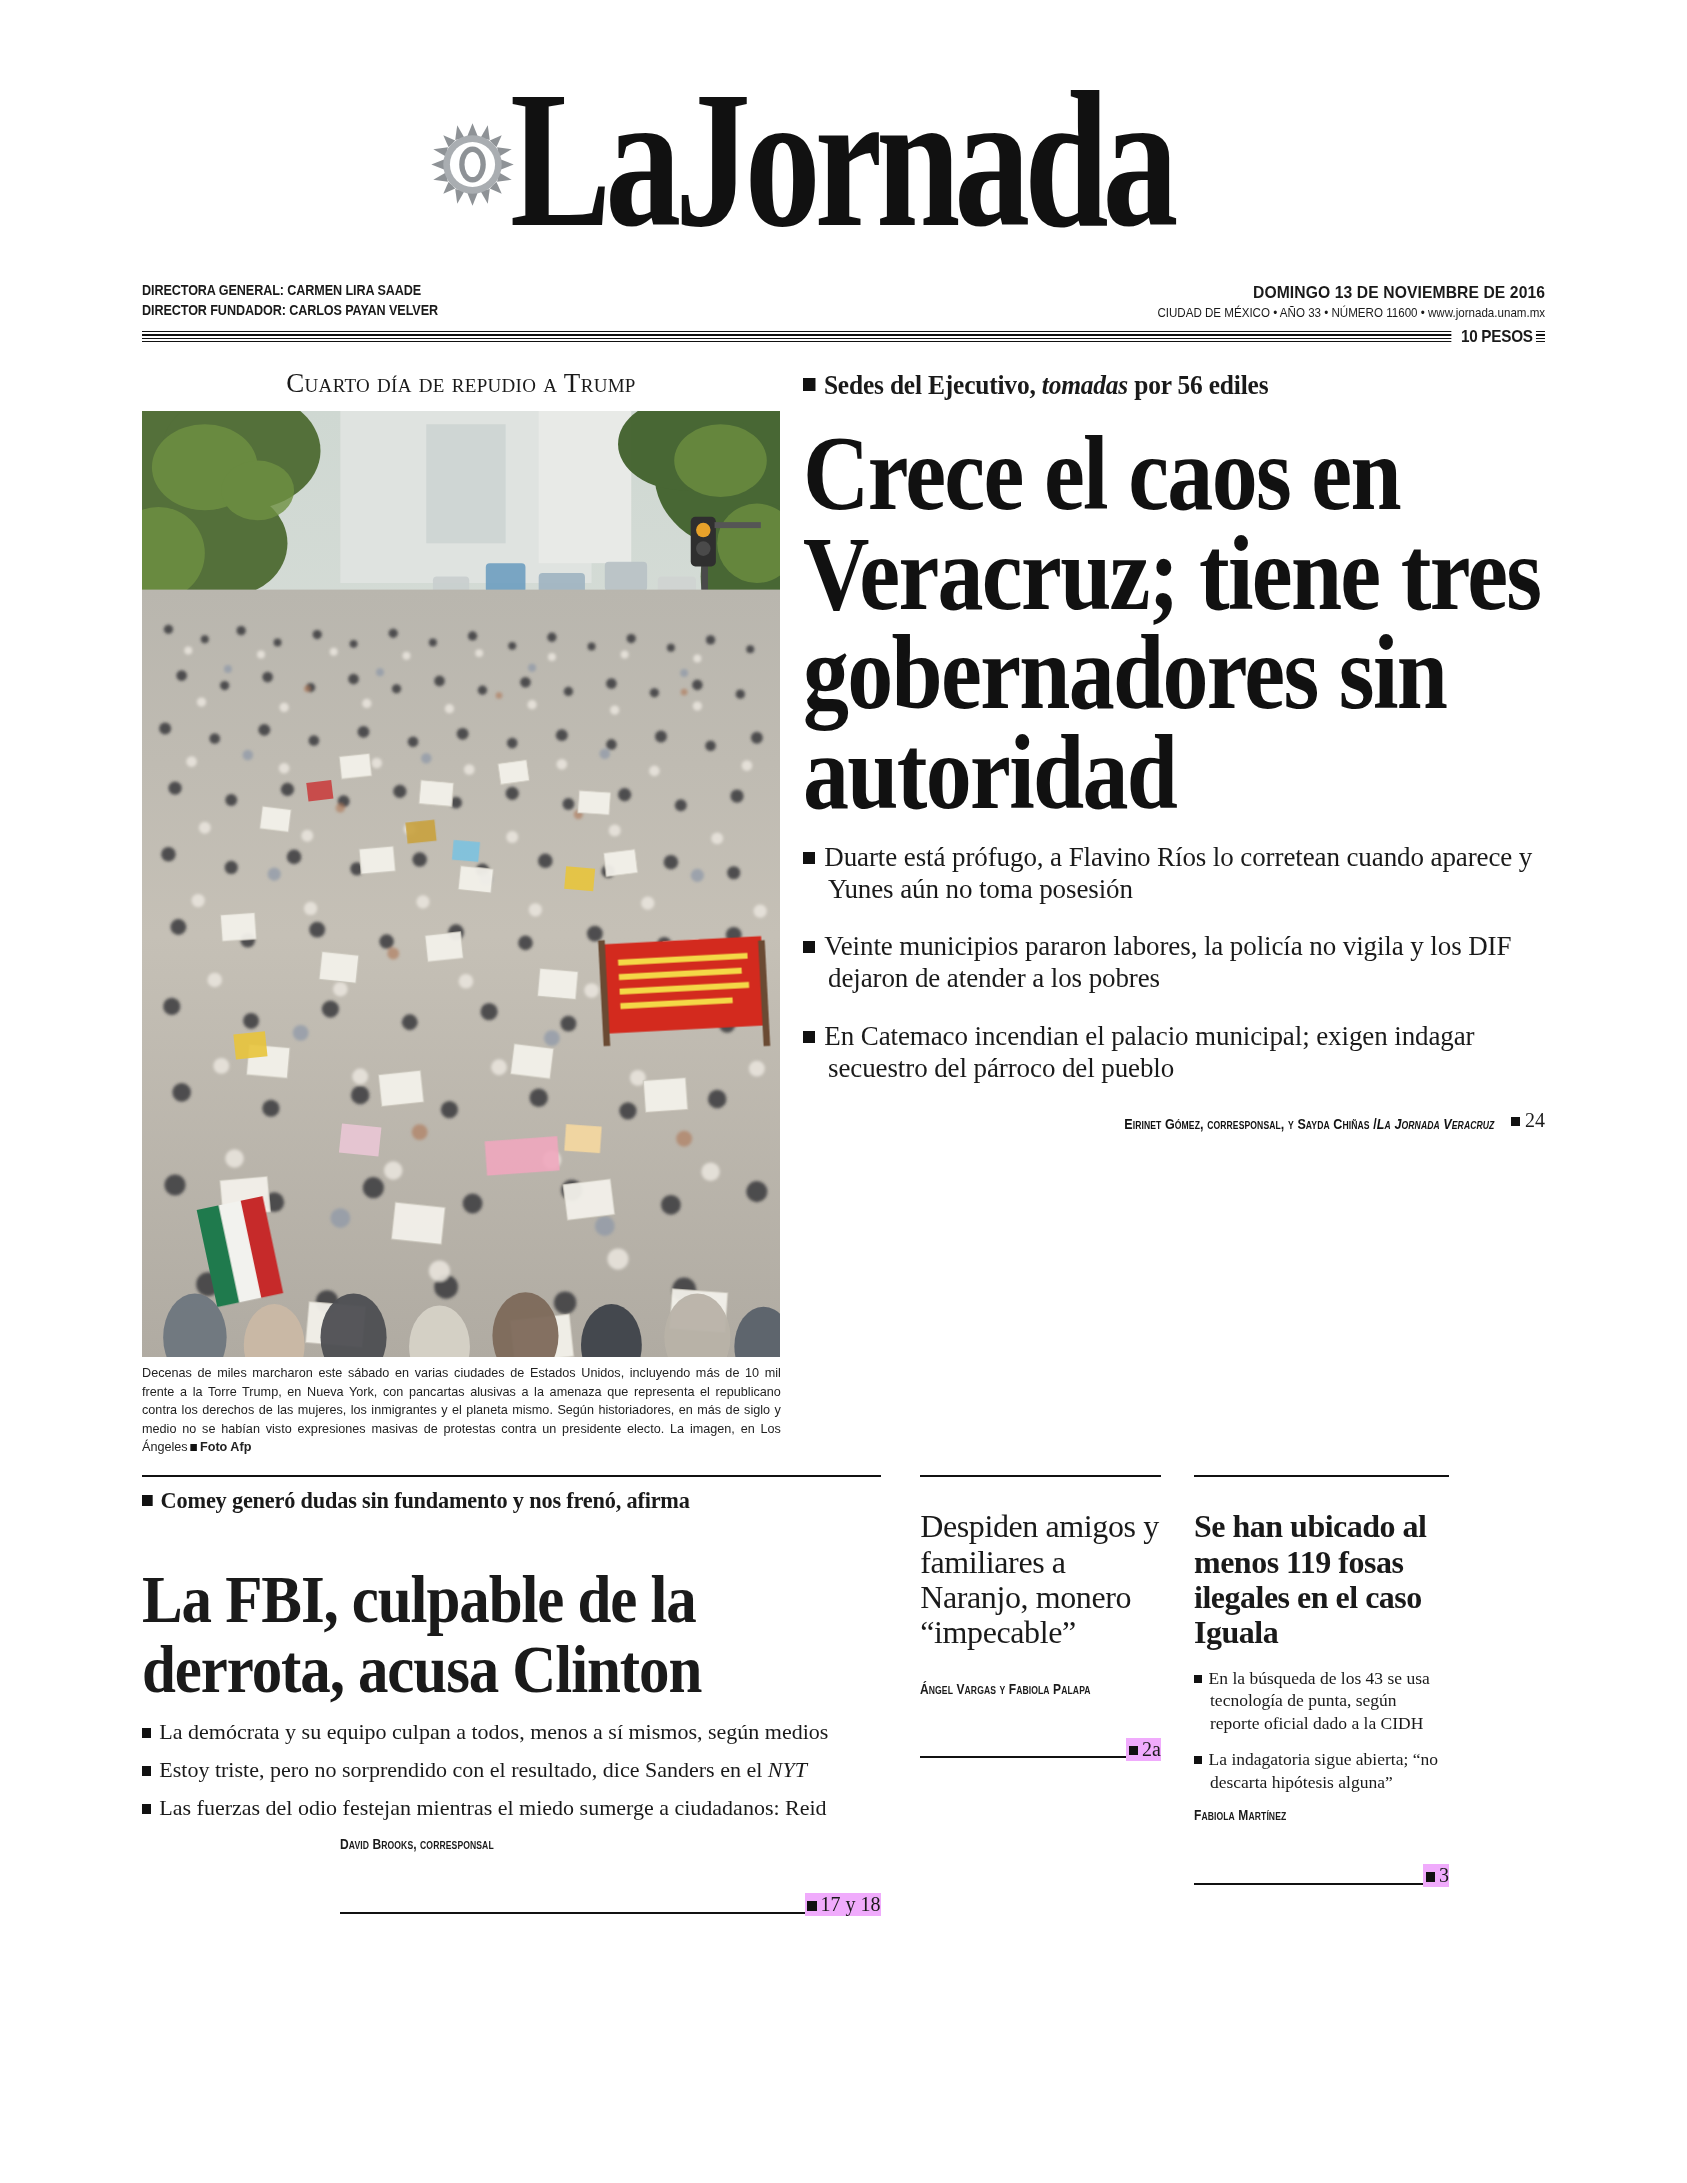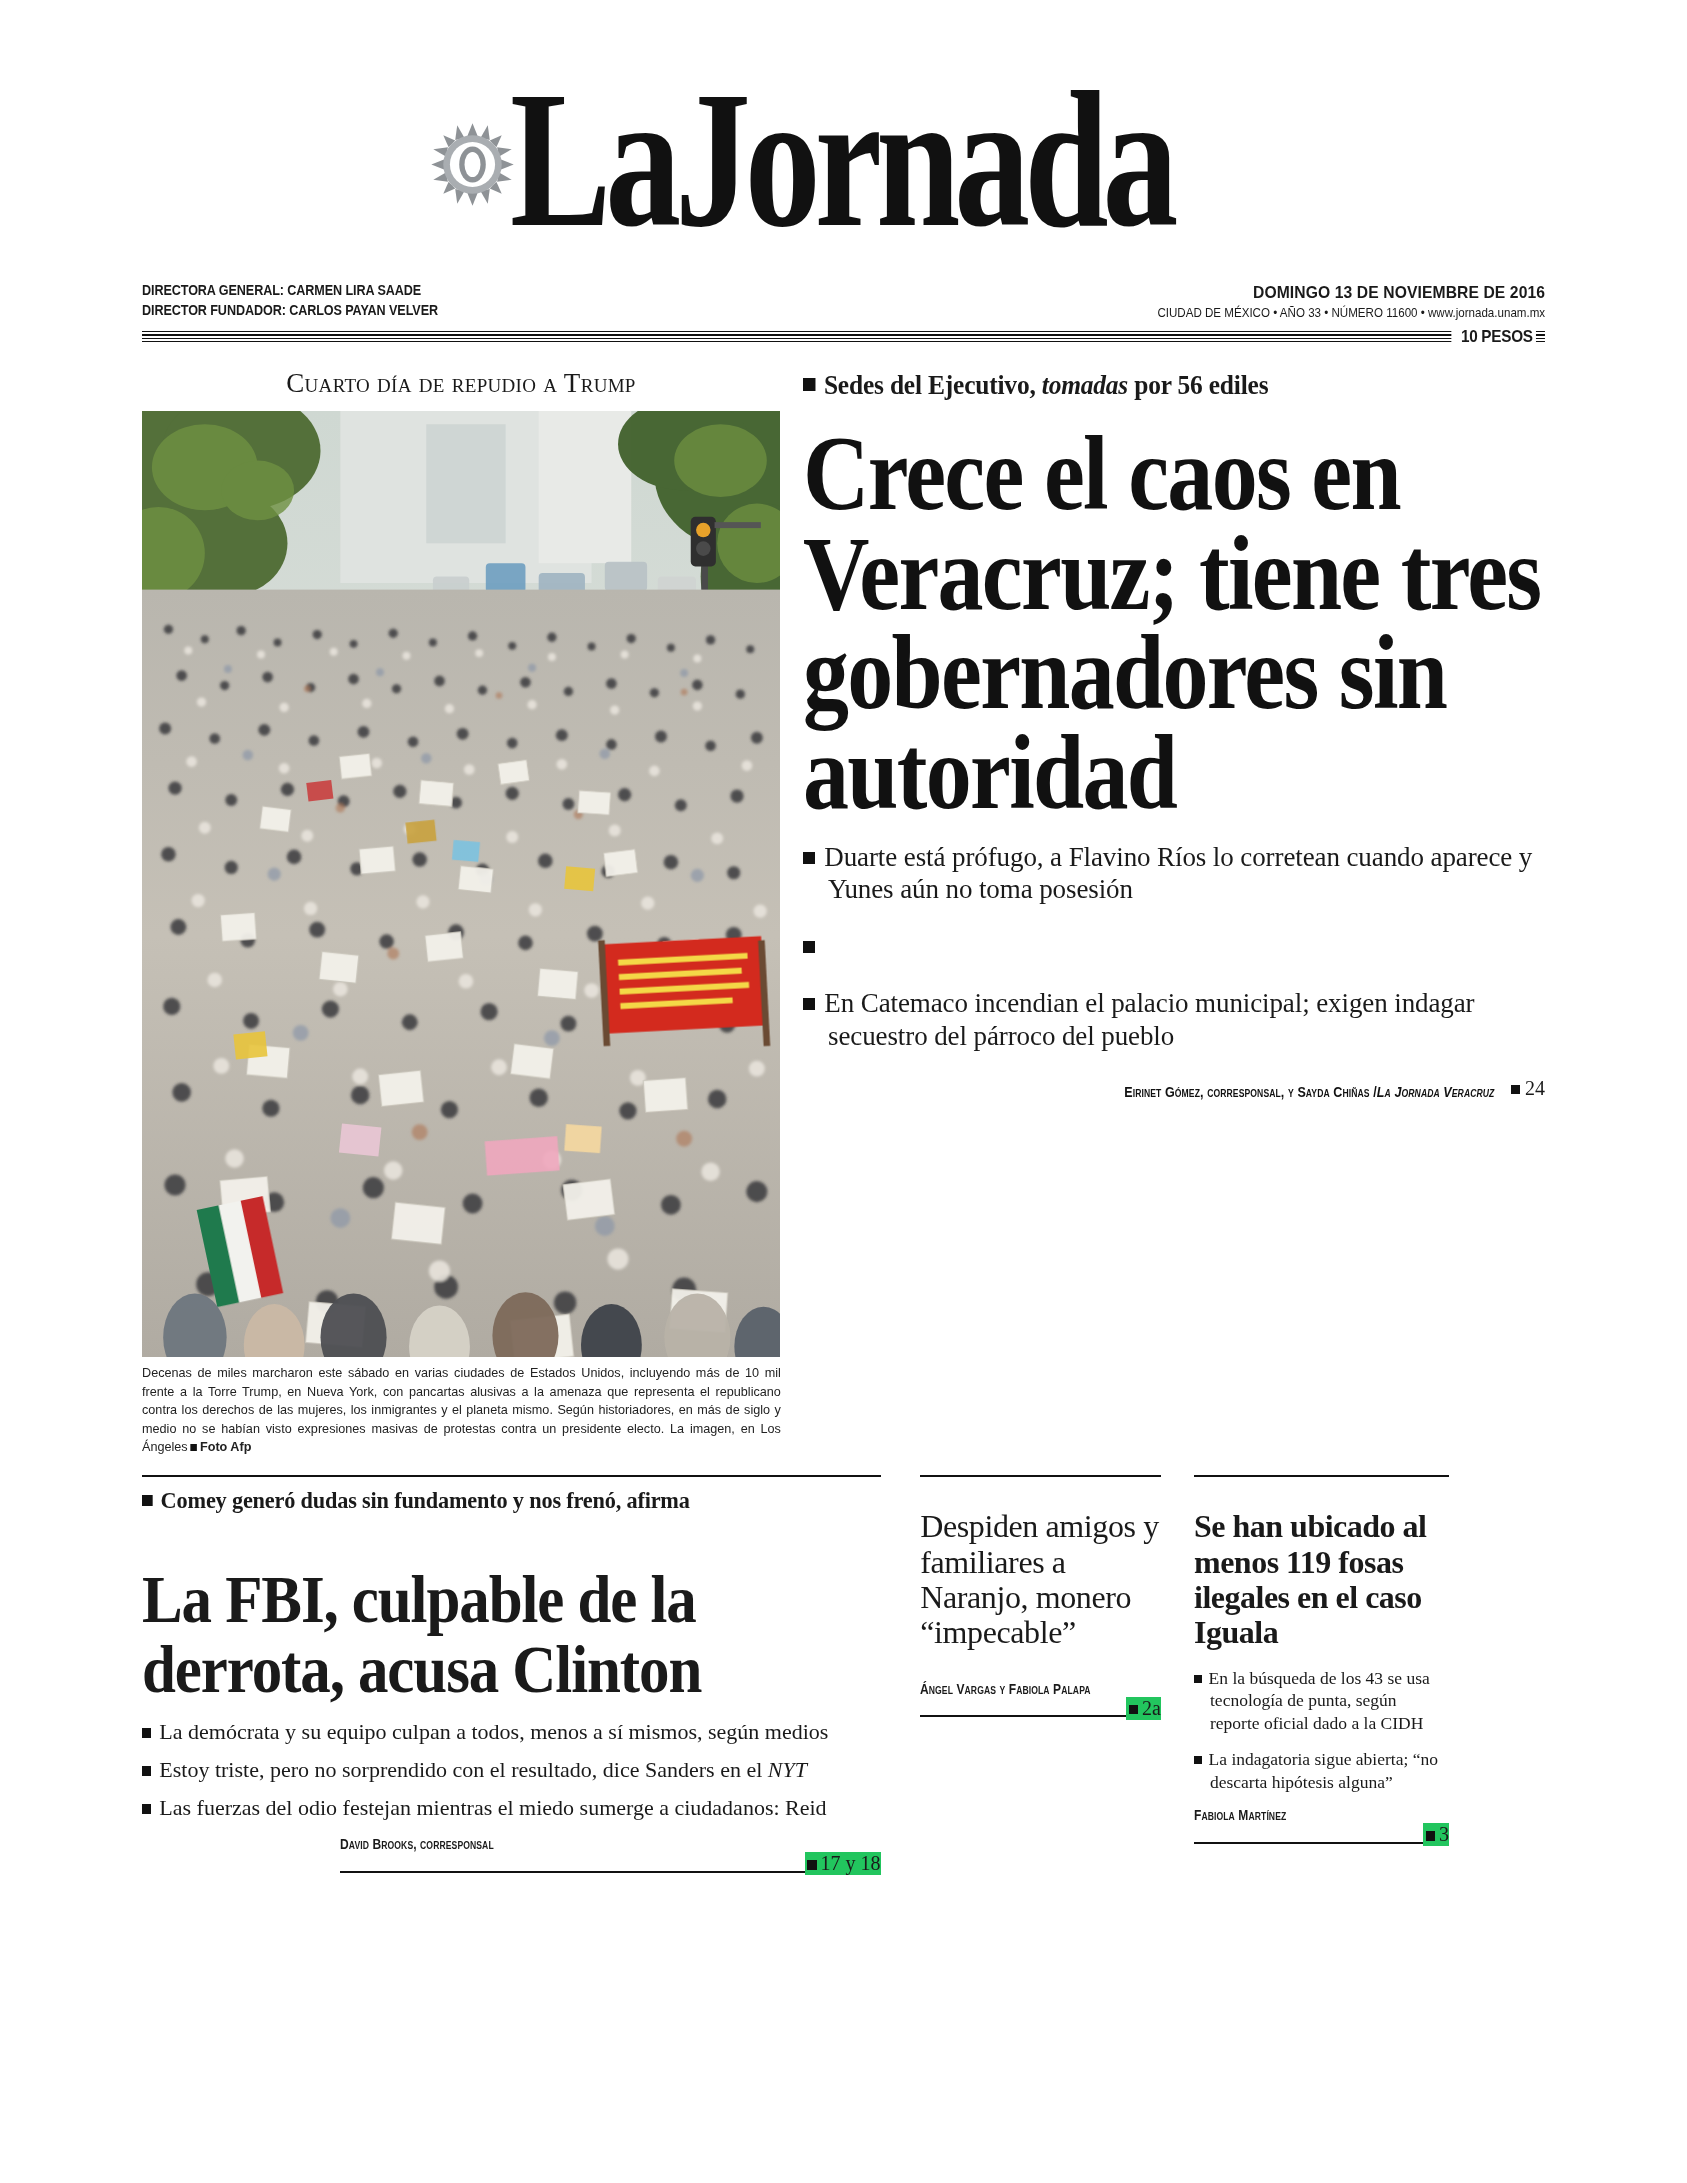--- a/index.html
+++ b/index.html
@@ -398,24 +398,25 @@
     justify-content: space-between;
     border-bottom: 2px solid #111;
     padding-bottom: 2px;
   }
   .foot-line .fb-page {
     font-family: "Liberation Serif", serif;
     font-size: 20px;
     white-space: nowrap;
     margin-left: 9.3px;
     margin-bottom: -6.6px;
-    background: #22c55e;
+    background: #f0abfc;
     padding-left: 2.6px;
     position: relative;
     z-index: 2;
+    margin-top: 41px;
   }
   .foot-line .fb-page .sq {
     display: inline-block;
     width: 9.3px; height: 9.3px;
     background: #111;
     margin-right: 4px;
     vertical-align: 0.7px;
   }
   .col-a-foot { margin-top: 14.6px; padding-left: 198px; }
 </style>
@@ -820,21 +821,21 @@
 
     <div class="col-right">
       <div class="right-kicker">
         <span class="sq"></span><span>Sedes del Ejecutivo,</span><em> tomadas </em><span>por 56 ediles</span>
       </div>
 
       <h1 class="lead-headline">Crece el caos en Veracruz; tiene tres gobernadores sin autoridad</h1>
 
       <div class="bullets">
         <div class="bullet"><span class="sq"></span><span>Duarte está prófugo, a Flavino Ríos lo corretean cuando aparece y Yunes aún no toma posesión</span></div>
-        <div class="bullet"><span class="sq"></span></div>
+        <div class="bullet"><span class="sq"></span><span>Veinte municipios pararon labores, la policía no vigila y los DIF dejaron de atender a los pobres</span></div>
         <div class="bullet"><span class="sq"></span><span>En Catemaco incendian el palacio municipal; exigen indagar secuestro del párroco del pueblo</span></div>
       </div>
 
       <div class="byline-row">
         <div class="byline"><span>Eirinet Gómez, corresponsal, y Sayda Chiñas /</span><em>La Jornada Veracruz</em></div>
         <div class="pageref"><span class="sq"></span><span>24</span></div>
       </div>
     </div>
   </div>
 

